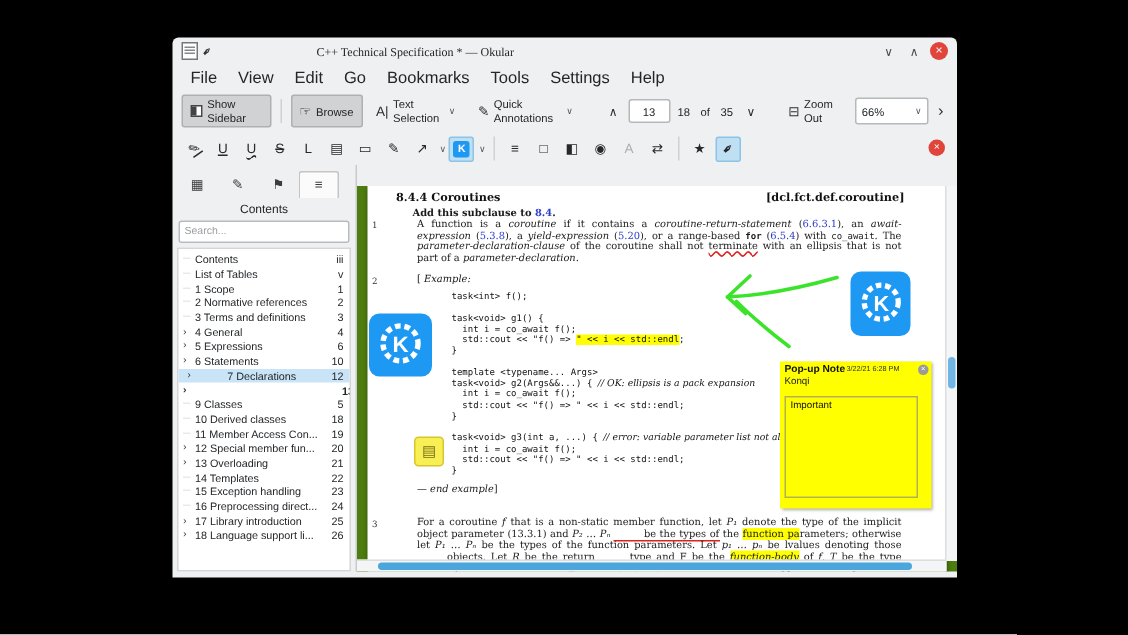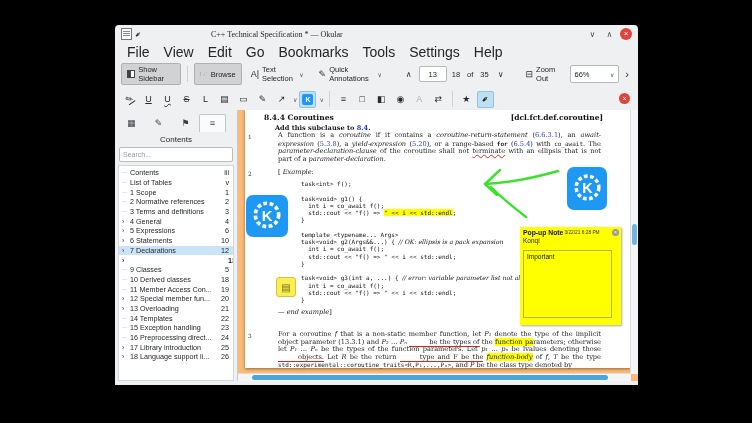--- a/index.html
+++ b/index.html
@@ -12,21 +12,21 @@
   .tb-icons{display:flex;gap:3px;align-items:center;width:90px;}
   .app-icon{width:9px;height:10px;background:#fff;border:1px solid #777;position:relative;}
   .app-icon::after{content:"";position:absolute;left:1px;top:2px;right:1px;height:1px;background:#888;box-shadow:0 2px 0 #888,0 4px 0 #888;}
   .tb-pin{font-size:8px;color:#333;transform:rotate(-45deg);}
   .tb-title{flex:1;text-align:left;font-size:8px;color:#232629;white-space:nowrap;font-family:Liberation Serif, serif;}
   .tb-controls{display:flex;gap:4px;align-items:center;width:90px;justify-content:flex-end;}
   .winbtn{width:13px;height:13px;display:flex;align-items:center;justify-content:center;font-size:8px;color:#4a4d50;}
   .winbtn.close{background:#e0443a;color:#fff;border-radius:50%;width:12px;height:12px;font-size:8px;line-height:10px;}
   
   .menubar{height:17px;display:flex;align-items:center;padding:0 5px;flex:none;}
-  .menu-item{padding:0 7px;font-size:14px;color:#232629;}
+  .menu-item{padding:0 7px;font-size:11px;color:#232629;}
   
   .toolbar{height:28px;display:flex;align-items:center;padding:0 6px;gap:3px;flex:none;}
   .tbtn{display:flex;align-items:center;gap:3px;font-size:7.5px;height:20px;padding:0 5px;border-radius:2px;
         color:#232629;border:1px solid transparent;}
   .tbtn.pressed{background:#d0d2d3;border:1px solid #aeb0b2;}
   .ticon{font-size:9px;line-height:1;color:#2b2e31;}
   .sidebar-glyph{width:10px;height:8px;border:1px solid #444;box-sizing:border-box;position:relative;background:#fff;}
   .sidebar-glyph::after{content:"";position:absolute;left:0;top:0;bottom:0;width:3px;background:#444;}
   .dd{font-size:6px;color:#555;margin-left:1px;}
   .navbtn{font-size:8px;color:#2b2e31;padding:2px 4px;}
@@ -60,28 +60,28 @@
   .side-tab{width:25px;height:17px;display:flex;align-items:center;justify-content:center;font-size:9px;color:#3a3d40;
             border:1px solid transparent;border-bottom:none;}
   .side-tab.selected{background:#fbfbfb;border:1px solid #c4c5c7;border-bottom:none;border-radius:2px 2px 0 0;}
   .tab-glyph{line-height:1;}
   .side-title{font-size:8px;text-align:center;padding:3px 0 2px;color:#232629;flex:none;}
   .search{margin:1px 4px 2px;height:13px;border:1px solid #b9bcbe;border-radius:2px;background:#fff;font-size:7px;
           color:#232629;padding:0 3px;font-family:"Liberation Sans",sans-serif;flex:none;}
   .search::placeholder{color:#9a9da0;}
   .tree{flex:1;background:#fff;border:1px solid #d4d5d6;margin:1px 3px 0;overflow:hidden;padding-top:2px;min-height:0;}
   .tree-row{display:flex;align-items:center;height:9.7px;font-size:7.2px;color:#232629;padding:0 4px 0 3px;}
-  .tree-row.sel{background:#c9e4f6;}
+  .tree-row.sel{background:#c9e4f6;text-align:center;}
   .tree-row.bold{font-weight:bold;gap:48px;}
   .expander{width:8px;flex:none;font-size:7px;color:#3a3d40;line-height:1;}
   .expander.guide{color:#c3c5c7;font-size:5px;}
   .tree-label{flex:1;white-space:nowrap;overflow:hidden;}
   .tree-page{margin-left:2px;flex:none;}
   
-  .docview{flex:1;position:relative;background:#fdba74;overflow:hidden;min-height:0;}
+  .docview{flex:1;position:relative;background:#4d7c0f;overflow:hidden;min-height:0;margin-top:14px;}
   .page{position:absolute;left:7px;top:0;width:386px;height:258px;background:#fff;box-shadow:0 1px 3px rgba(0,0,0,.45);}
   .serif{font-family:"DejaVu Serif",serif;color:#1a1a1a;}
   .heading{position:absolute;top:3px;left:19px;right:28px;display:flex;justify-content:space-between;
            font-family:"DejaVu Serif",serif;font-size:7.5px;font-weight:bold;color:#111;}
   .intro{position:absolute;top:14px;left:30px;font-size:6.6px;font-weight:bold;}
   .para{position:absolute;left:33px;width:323px;text-align:justify;font-size:6.6px;line-height:7.5px;}
   .pnum{position:absolute;left:3px;font-size:5.8px;font-family:"DejaVu Serif",serif;color:#333;}
   .codeblock{position:absolute;left:56px;top:70px;font-family:"DejaVu Sans Mono",monospace;font-size:6px;color:#111;}
   .code-line{white-space:pre;height:7.25px;line-height:7.25px;}
   .seg-n{}

